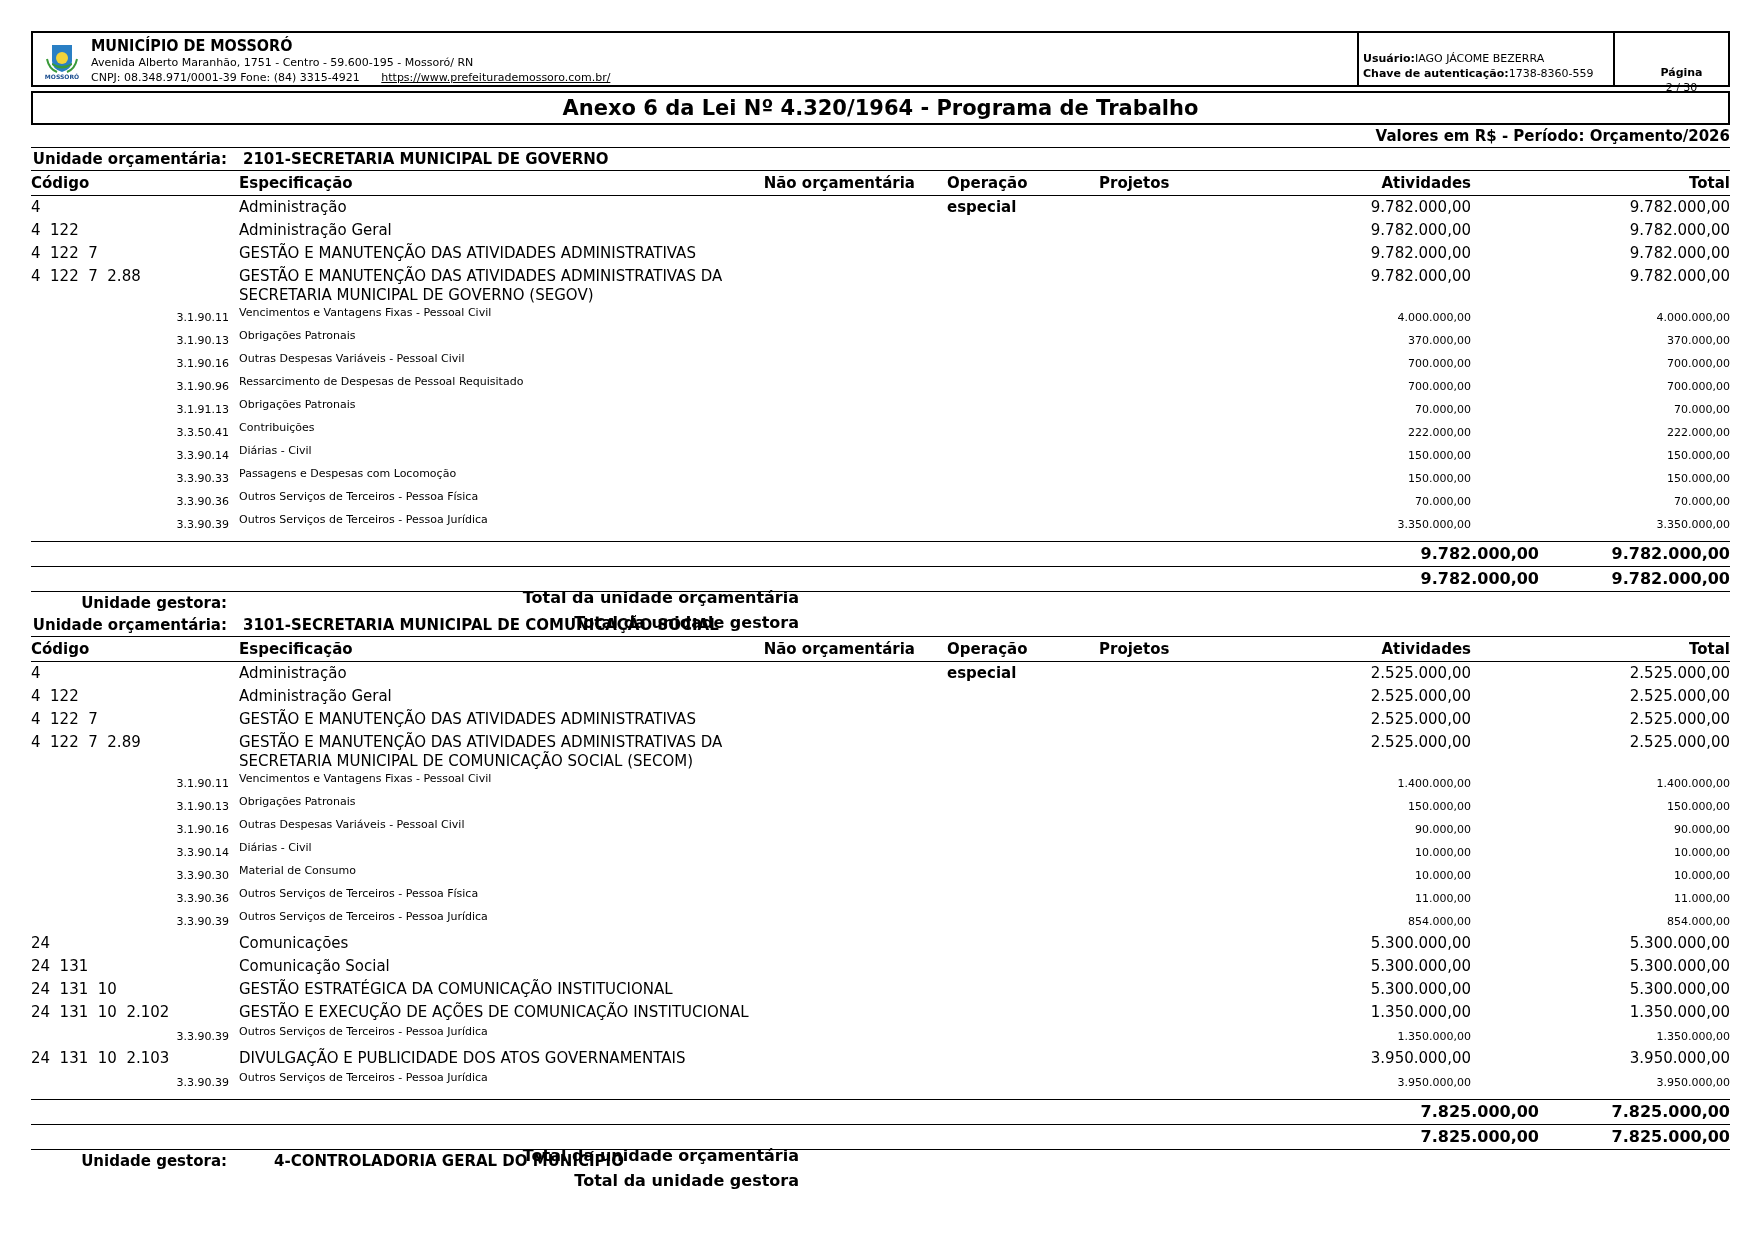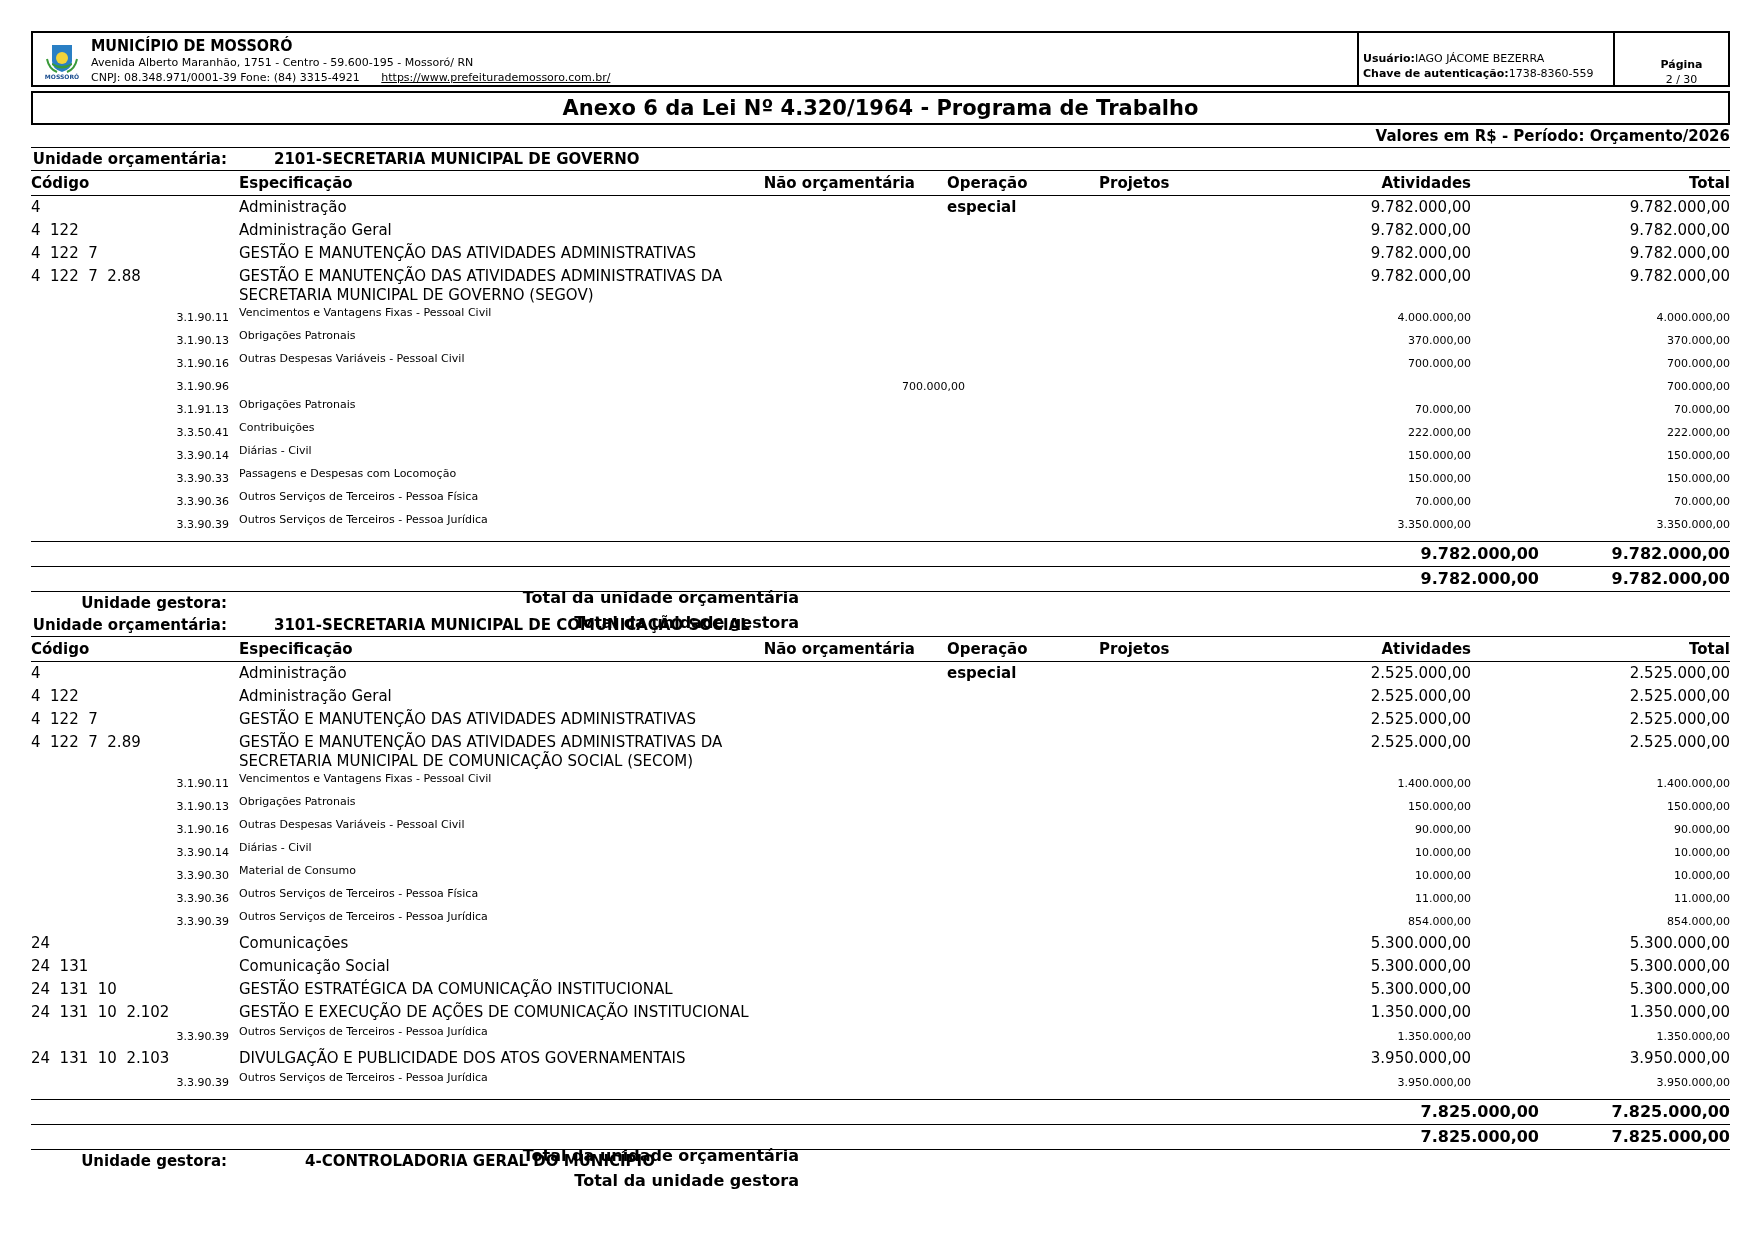--- a/index.html
+++ b/index.html
@@ -5,26 +5,26 @@
   html, body { margin:0; padding:0; background:#ffffff; }
   body { width:1755px; height:1240px; position:relative; overflow:hidden; font-family:"DejaVu Sans", "Liberation Sans", sans-serif; color:#000; }
   .page { position:absolute; left:31px; top:31px; width:1699px; }
   .hdr { position:relative; height:56px; border:2px solid #000; box-sizing:border-box; }
   .hdr .logo { position:absolute; left:8px; top:8px; width:42px; height:40px; }
   .hdr .org { position:absolute; left:58px; top:3px; font-weight:bold; font-size:16px; font-family:"DejaVu Sans Condensed","DejaVu Sans",sans-serif; }
   .hdr .addr { position:absolute; left:58px; top:23px; font-size:11px; }
   .hdr .cnpj { position:absolute; left:58px; top:38px; font-size:11px; }
   .hdr .cnpj a { color:#000; text-decoration:underline; margin-left:18px; }
   .hdr .userbox { position:absolute; left:1324px; top:-2px; width:258px; height:56px; border-left:2px solid #000; border-right:2px solid #000; box-sizing:border-box; padding:20px 0 0 4px; font-size:11px; line-height:15px; }
-  .hdr .pagebox { position:absolute; left:1582px; top:4px; width:113px; height:52px; text-align:center; font-size:11px; padding-top:20px; box-sizing:border-box; line-height:15px;padding-left:20px; }
+  .hdr .pagebox { position:absolute; left:1582px; top:12px; width:113px; height:52px; text-align:center; font-size:11px; padding-top:20px; box-sizing:border-box; line-height:15px;padding-left:20px; }
   .titlebar { margin-top:4px; height:34px; border:2px solid #000; box-sizing:border-box; text-align:center; font-weight:bold; font-size:21px; line-height:30px; }
   .valores { text-align:right; font-weight:bold; font-size:15px; height:22px; line-height:22px; border-bottom:1px solid #000; }
   .unit { font-weight:bold; font-size:15px; height:22px; line-height:22px; position:relative; }
   .unit .lbl { position:absolute; right:calc(100% - 196px); white-space:nowrap; }
-  .unit .val { position:absolute; left:212px; white-space:nowrap;margin-left:31px; }
+  .unit .val { position:absolute; left:212px; white-space:nowrap; }
   .unit.gest .val { left:243px; }
   .colhdr { display:flex; font-weight:bold; font-size:15px; height:24px; line-height:24px; border-top:1px solid #000; border-bottom:1px solid #000; }
   .c-code { width:208px; flex:none; }
   .c-spec { width:506px; flex:none; }
   .c-nao { width:170px; flex:none; text-align:right; }
   .c-op { width:184px; flex:none; text-align:right; }
   .c-proj { width:186px; flex:none; text-align:left; }
   .c-ativ { width:186px; flex:none; text-align:right; }
   .c-tot { flex:1; text-align:right; }
   .c-op.hd { text-align:left; padding-left:32px; box-sizing:border-box; }
@@ -147,20 +147,21 @@
         <div class="c-code" style="white-space: pre;">3.1.90.16</div>
         <div class="c-spec">Outras Despesas Variáveis - Pessoal Civil</div>
         <div class="c-nao"></div>
         <div class="c-op"></div>
         <div class="c-proj"></div>
         <div class="c-ativ">700.000,00</div>
         <div class="c-tot">700.000,00</div>
       </div>
       <div class="row el">
         <div class="c-code" style="white-space: pre;">3.1.90.96</div>
+        <div class="c-spec">Ressarcimento de Despesas de Pessoal Requisitado</div>
         <div class="c-nao"></div>
         <div class="c-op"></div>
         <div class="c-proj"></div>
         <div class="c-ativ">700.000,00</div>
         <div class="c-tot">700.000,00</div>
       </div>
       <div class="row el">
         <div class="c-code" style="white-space: pre;">3.1.91.13</div>
         <div class="c-spec">Obrigações Patronais</div>
         <div class="c-nao"></div>

